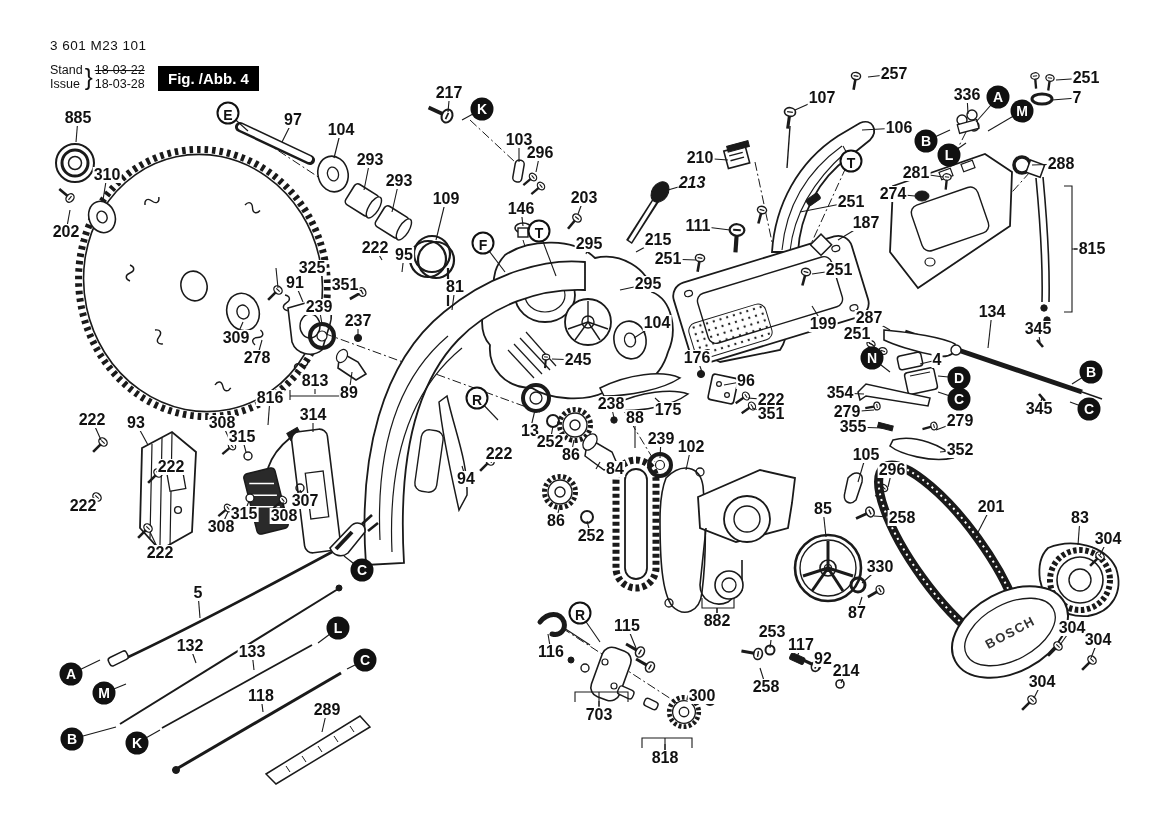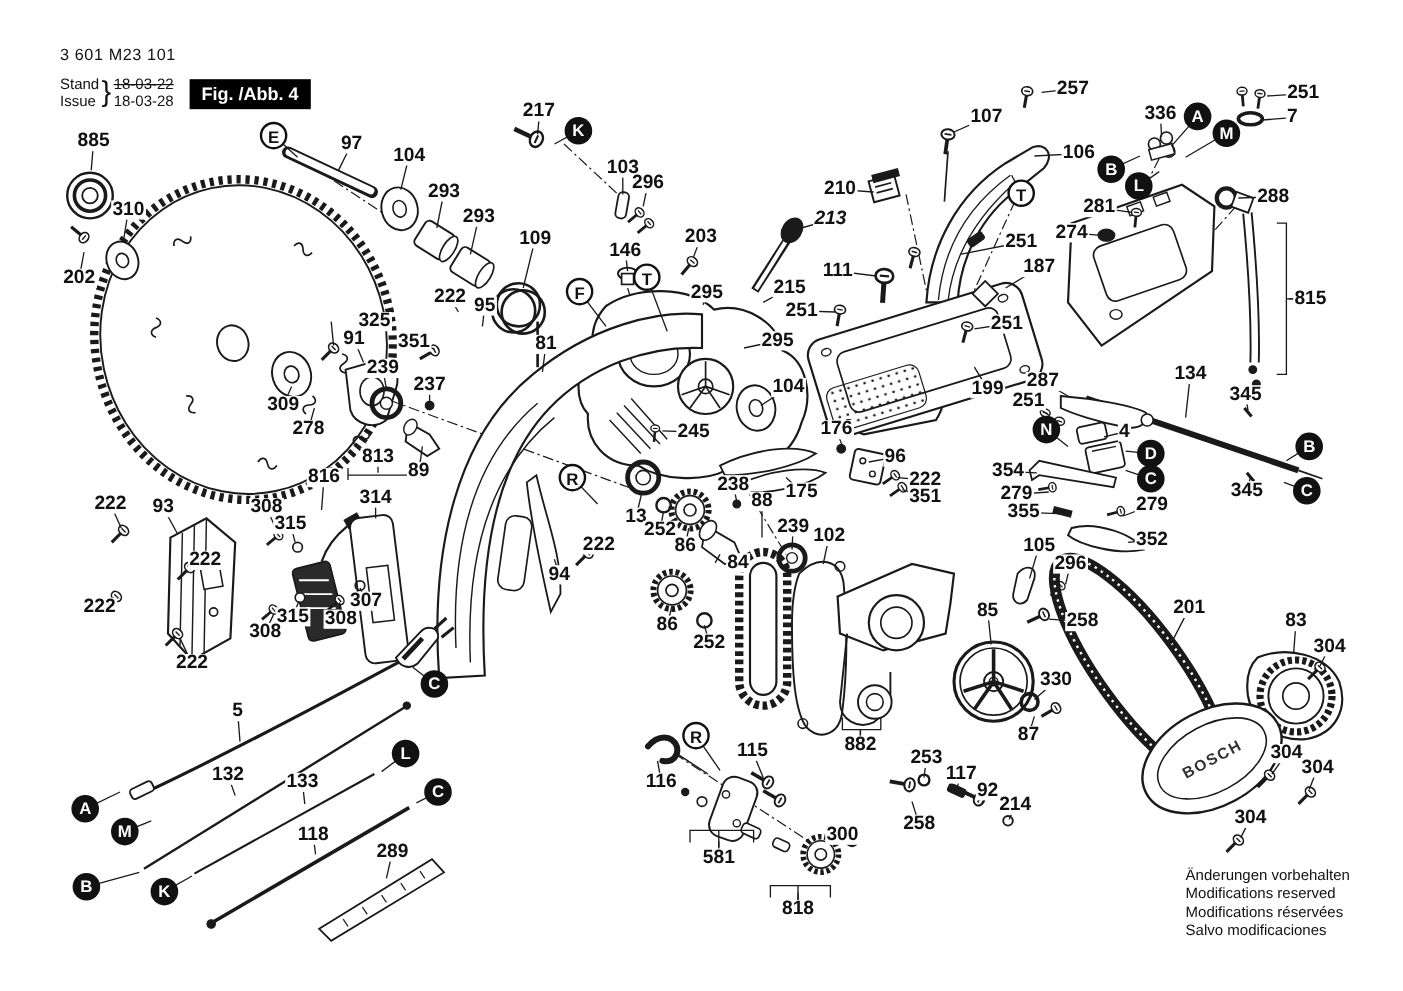--- a/index.html
+++ b/index.html
@@ -652,21 +652,21 @@
       <div class="co" style="left: 160px; top: 553px;">222</div>
       <div class="co" style="left: 466px; top: 479px;">94</div>
       <div class="co" style="left: 499px; top: 454px;">222</div>
       <div class="co" style="left: 198px; top: 593px;">5</div>
       <div class="co" style="left: 190px; top: 646px;">132</div>
       <div class="co" style="left: 252px; top: 652px;">133</div>
       <div class="co" style="left: 261px; top: 696px;">118</div>
       <div class="co" style="left: 327px; top: 710px;">289</div>
       <div class="co" style="left: 551px; top: 652px;">116</div>
       <div class="co" style="left: 627px; top: 626px;">115</div>
-      <div class="co" style="left: 599px; top: 715px;">581</div>
+      <div class="co" style="left: 599px; top: 715px;">703</div>
       <div class="co" style="left: 665px; top: 758px;">818</div>
       <div class="co" style="left: 702px; top: 696px;">300</div>
       <div class="co" style="left: 766px; top: 687px;">258</div>
       <div class="co" style="left: 717px; top: 621px;">882</div>
       <div class="co" style="left: 772px; top: 632px;">253</div>
       <div class="co" style="left: 801px; top: 645px;">117</div>
       <div class="co" style="left: 823px; top: 659px;">92</div>
       <div class="co" style="left: 846px; top: 671px;">214</div>
       <div class="co" style="left: 857px; top: 613px;">87</div>
       <div class="co" style="left: 880px; top: 567px;">330</div>
@@ -720,20 +720,14 @@
     </span>
     <span id="brace">}</span>
     <span class="col">
       <span class="strike">18-03-22</span>
       <span>18-03-28</span>
     </span>
   </div>
 </div>
 <div id="figbox">Fig. /Abb. 4</div>
 
-<div id="footer">
-  <div>Änderungen vorbehalten</div>
-  <div>Modifications reserved</div>
-  <div>Modifications réservées</div>
-  <div>Salvo modificaciones</div>
+
 </div>
 
-</div>
-
 </body></html>

